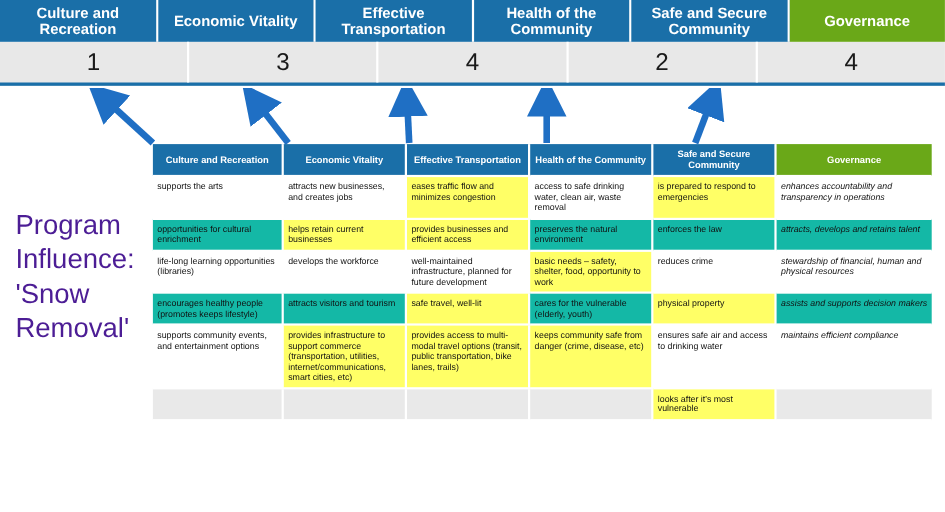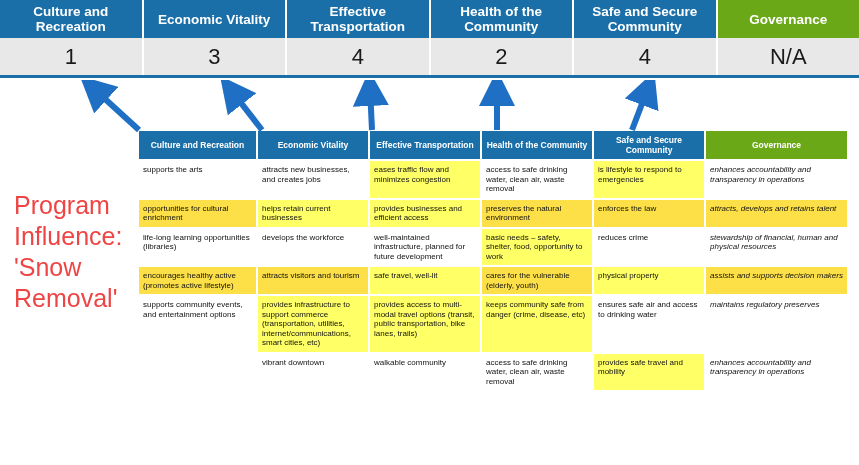--- a/index.html
+++ b/index.html
@@ -80,21 +80,21 @@
   }
 
   
   #caption {
     position: absolute;
     left: 14px;
     top: 190px;
     width: 118px;
     font-size: 25px;
     line-height: 31px;
-    color: #ef4444;
+    color: #4c1d95;
     font-family: "Liberation Sans", sans-serif;
   }
 
   
   #matrix-wrap {
     position: absolute;
     left: 138px;
     top: 131px;
     width: 708px;
     border-left: 1px solid #ffffff;
@@ -124,21 +124,21 @@
     font-size: 8px;
     line-height: 9.5px;
     color: #111111;
     vertical-align: top;
     padding: 4px 4px;
     border-right: 2px solid #ffffff;
     border-bottom: 2px solid #ffffff;
     background: #ffffff;
   }
   table#matrix tr.alt td {
-    background: #fde047;
+    background: #14b8a6;
   }
   table#matrix td.hl {
     background: #ffff66 !important;
   }
   table#matrix td.empty {
     background: #ffffff !important;
   }
   table#matrix tr.alt td.empty {
     background: #e9e9e9 !important;
   }
@@ -165,21 +165,20 @@
       <div class="top-header-cell">Health of the Community</div>
       <div class="top-header-cell">Safe and Secure Community</div>
       <div class="top-header-cell gov">Governance</div>
     </div>
   <div id="top-score-row">
       <div class="top-score-cell">1</div>
       <div class="top-score-cell">3</div>
       <div class="top-score-cell">4</div>
       <div class="top-score-cell">2</div>
       <div class="top-score-cell">4</div>
-      <div class="top-score-cell">N/A</div>
     </div>
 </div>
 
 <svg id="arrows" viewBox="0 0 859 55" xmlns="http://www.w3.org/2000/svg">
   <defs>
     <marker id="ah" markerWidth="6" markerHeight="6" refX="3" refY="3" orient="auto">
       <path d="M0,0 L6,3 L0,6 z" fill="#1f6fc4"></path>
     </marker>
   </defs>
   <line x1="139" y1="50" x2="93" y2="8" stroke="#1f6fc4" stroke-width="6" marker-end="url(#ah)"></line>
@@ -210,58 +209,58 @@
           <th>Safe and Secure Community</th>
           <th class="gov">Governance</th>
         </tr>
     </thead>
     <tbody id="matrix-body">
         <tr>
           <td>supports the arts</td>
           <td>attracts new businesses, and creates jobs</td>
           <td class="hl">eases traffic flow and minimizes congestion</td>
           <td>access to safe drinking water, clean air, waste removal</td>
-          <td class="hl">is lifestyle to respond to emergencies</td>
+          <td class="hl">is prepared to respond to emergencies</td>
           <td>enhances accountability and transparency in operations</td>
         </tr>
         <tr class="alt">
           <td>opportunities for cultural enrichment</td>
           <td class="hl">helps retain current businesses</td>
           <td class="hl">provides businesses and efficient access</td>
           <td>preserves the natural environment</td>
           <td>enforces the law</td>
           <td>attracts, develops and retains talent</td>
         </tr>
         <tr>
           <td>life-long learning opportunities (libraries)</td>
           <td>develops the workforce</td>
           <td>well-maintained infrastructure, planned for future development</td>
           <td class="hl">basic needs – safety, shelter, food, opportunity to work</td>
           <td>reduces crime</td>
           <td>stewardship of financial, human and physical resources</td>
         </tr>
         <tr class="alt">
-          <td>encourages healthy active (promotes active lifestyle)</td>
+          <td>encourages healthy people (promotes keeps lifestyle)</td>
           <td>attracts visitors and tourism</td>
           <td class="hl">safe travel, well-lit</td>
           <td>cares for the vulnerable (elderly, youth)</td>
           <td class="hl">physical property</td>
           <td>assists and supports decision makers</td>
         </tr>
         <tr>
           <td>supports community events, and entertainment options</td>
           <td class="hl">provides infrastructure to support commerce (transportation, utilities, internet/communications, smart cities, etc)</td>
           <td class="hl">provides access to multi-modal travel options (transit, public transportation, bike lanes, trails)</td>
           <td class="hl">keeps community safe from danger (crime, disease, etc)</td>
           <td>ensures safe air and access to drinking water</td>
-          <td>maintains regulatory preserves</td>
-        </tr>
-        <tr>
-          <td class="empty"></td>
-          <td>vibrant downtown</td>
-          <td>walkable community</td>
-          <td>access to safe drinking water, clean air, waste removal</td>
-          <td class="hl">provides safe travel and mobility</td>
-          <td>enhances accountability and transparency in operations</td>
+          <td>maintains efficient compliance</td>
+        </tr>
+        <tr class="alt">
+          <td class="empty"></td>
+          <td class="empty"></td>
+          <td class="empty"></td>
+          <td class="empty"></td>
+          <td class="hl">looks after it's most vulnerable</td>
+          <td class="empty"></td>
         </tr>
       </tbody>
   </table>
 </div>
 
 </body></html>

